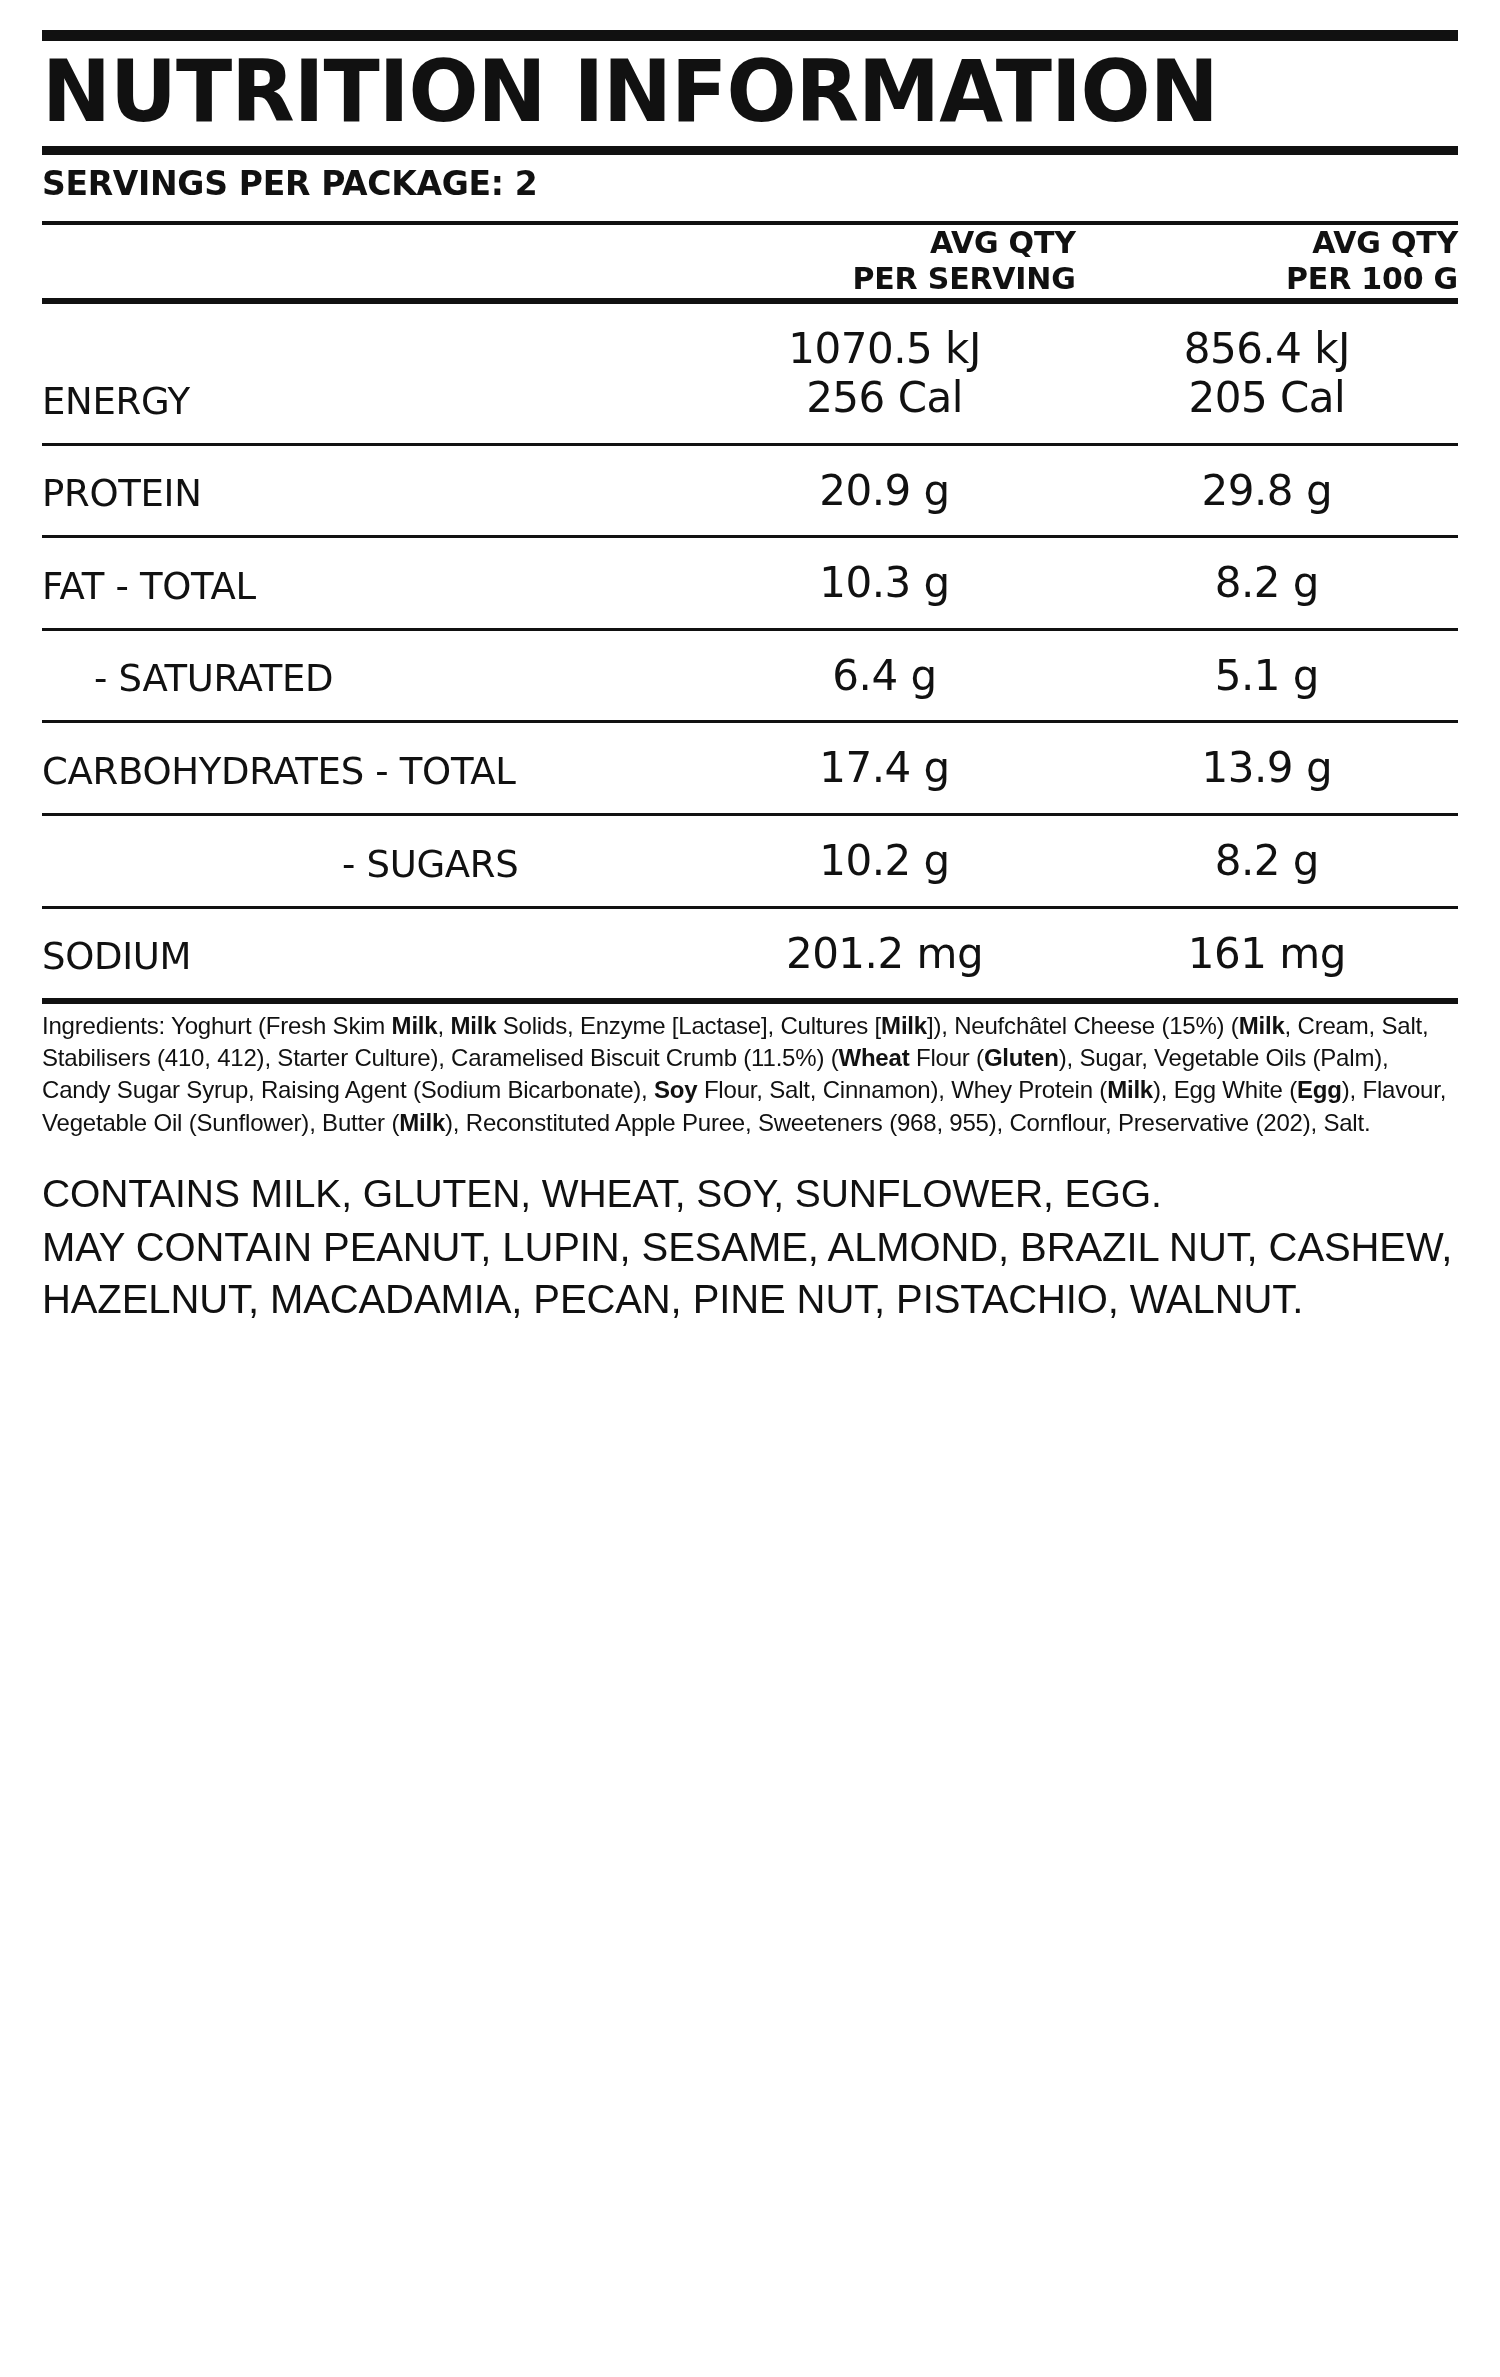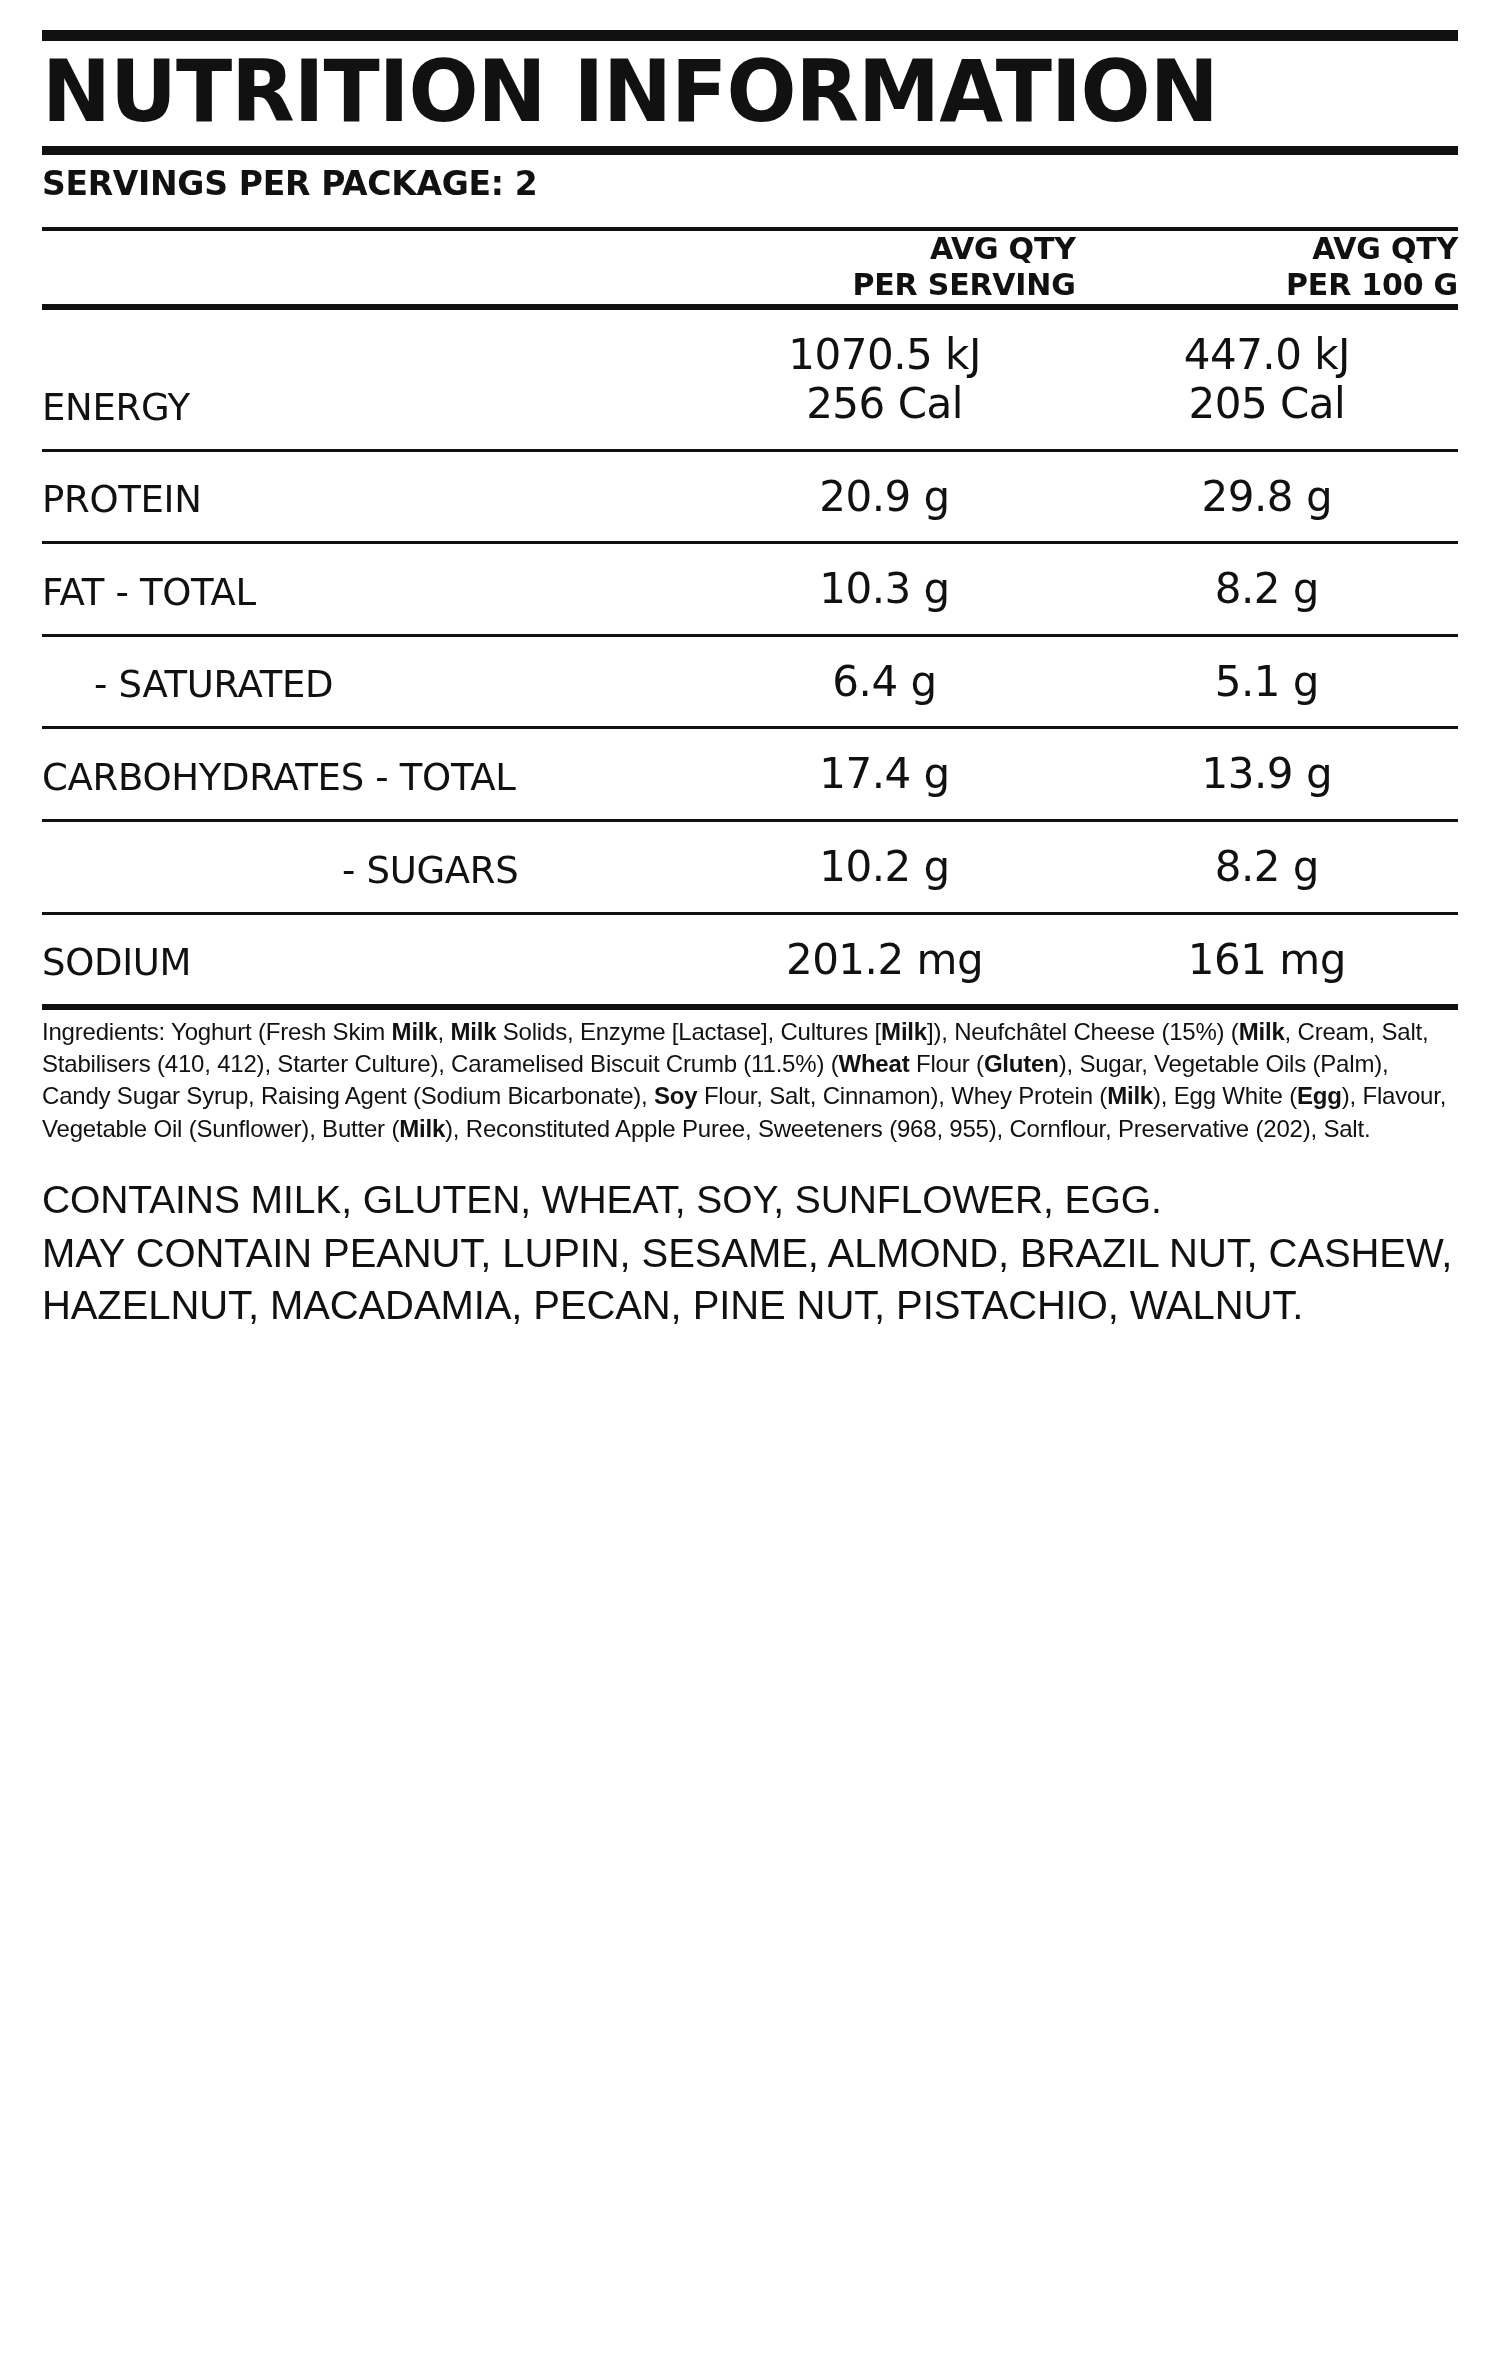--- a/index.html
+++ b/index.html
@@ -40,21 +40,21 @@
     text-transform: uppercase;
     transform: scaleX(0.97);
     transform-origin: left center;
   }
   .servings {
     font-family: "DejaVu Sans", sans-serif;
     font-weight: 700;
     font-size: 33px;
     line-height: 1.25;
     letter-spacing: -0.3px;
-    padding: 8px 0 22px 0;
+    padding: 8px 0 16px 0;
   }
   table.nutri {
     width: 100%;
     border-collapse: collapse;
     font-family: "DejaVu Sans", sans-serif;
   }
   table.nutri th, table.nutri td {
     padding: 0;
     vertical-align: bottom;
   }
@@ -157,21 +157,21 @@
             <div class="line"></div>
           </td>
       </tr>
     </thead>
     <tbody>
 
       <tr class="datarow">
         <td class="nlabel">ENERGY</td>
         <td class="nval">1070.5 kJ
 256 Cal</td>
-        <td class="nval">447.0 kJ
+        <td class="nval">856.4 kJ
 205 Cal</td>
       </tr>
       <tr class="sep">
           <td colspan="3">
             <div class="line"></div>
           </td>
         </tr>
 
       <tr class="datarow">
         <td class="nlabel">PROTEIN</td>

